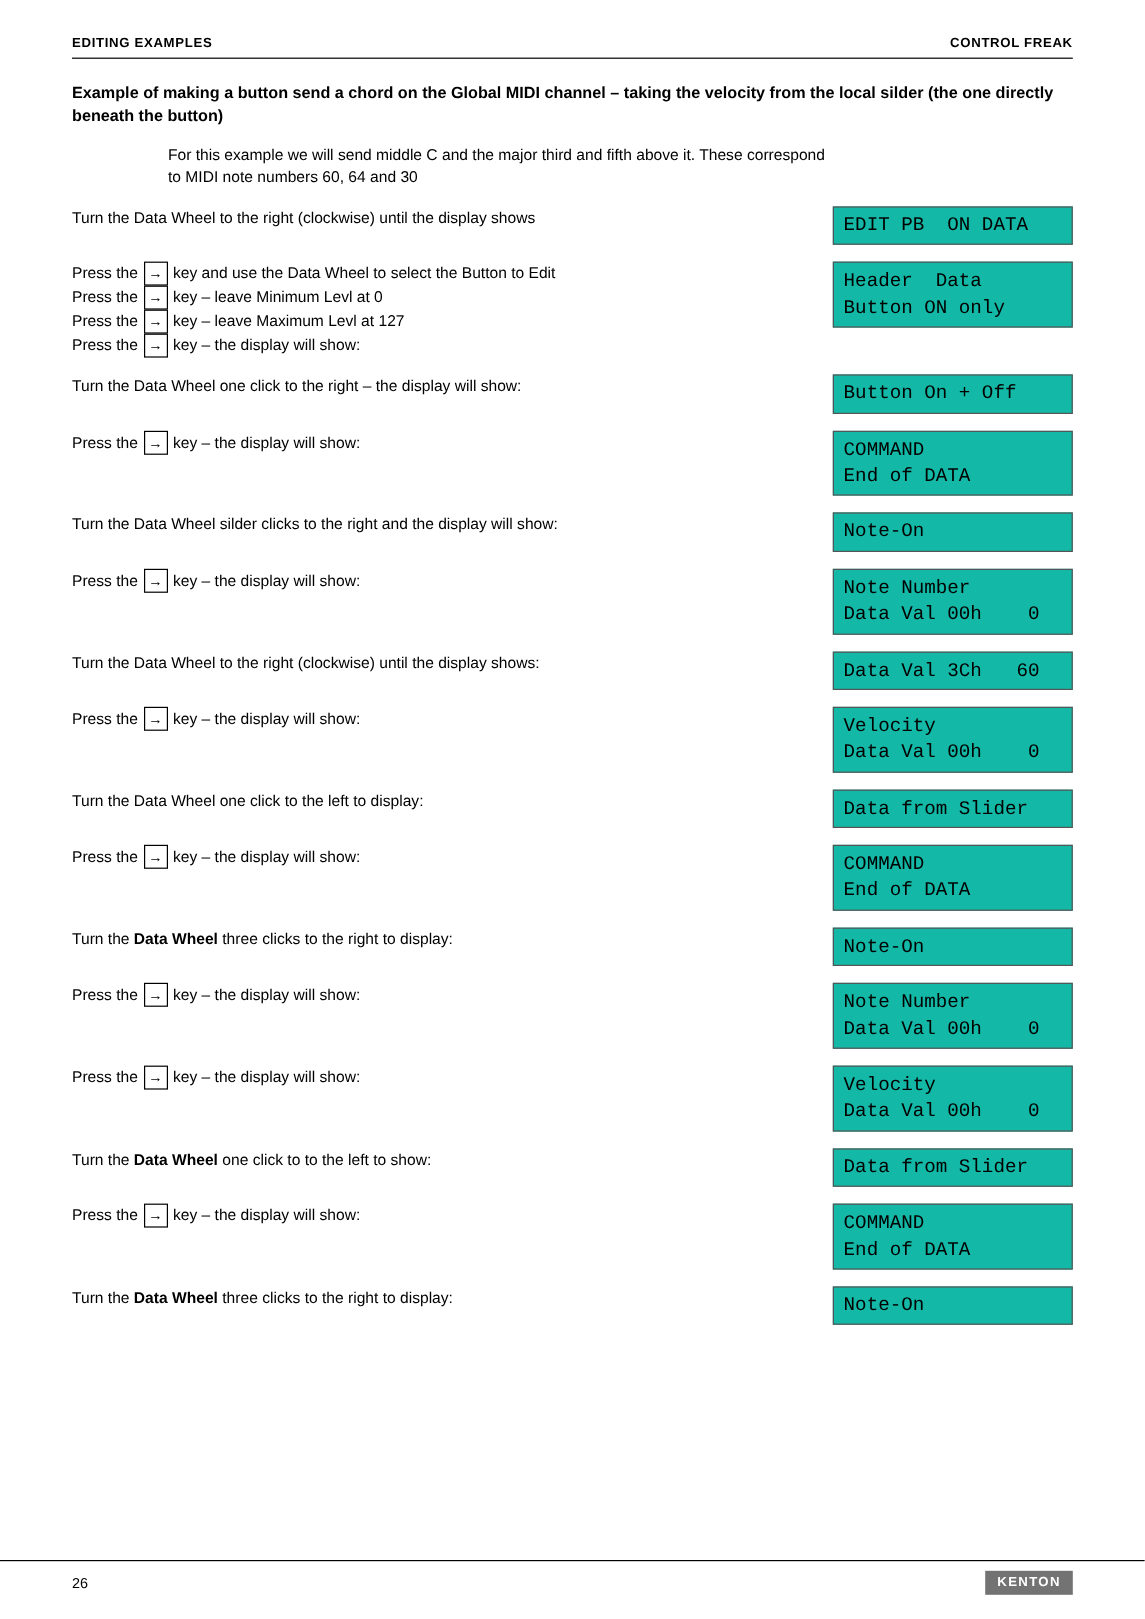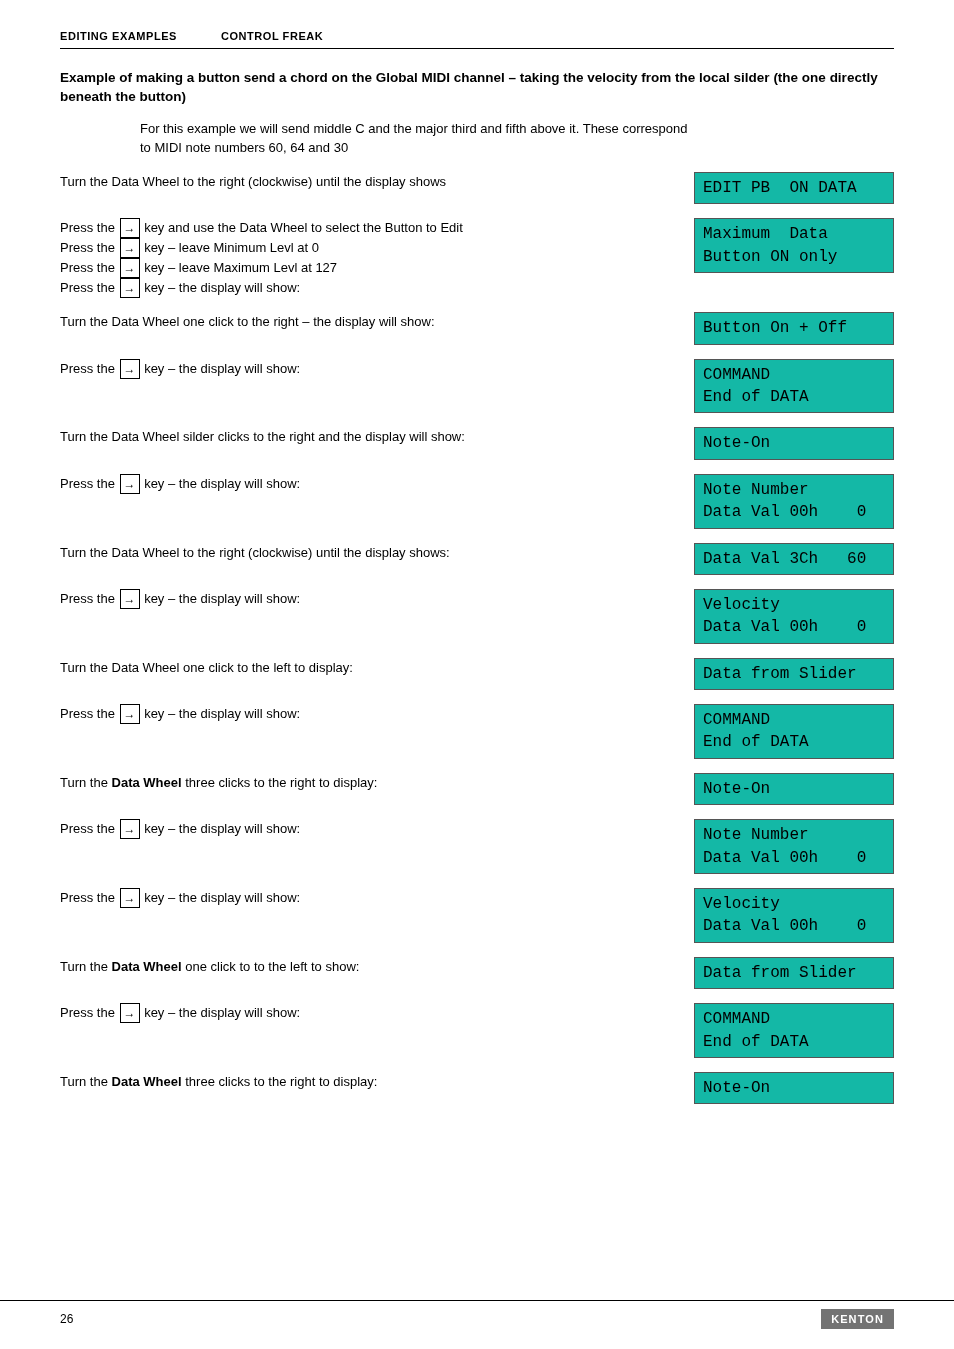--- a/index.html
+++ b/index.html
@@ -10,20 +10,21 @@
       color: #000;
       width: 954px;
       min-height: 1349px;
       position: relative;
     }
     .page {
       padding: 30px 60px 60px 60px;
     }
     .header-bar {
       display: flex;
+      justify-content: space-between;
       border-bottom: 1px solid #000;
       padding-bottom: 6px;
       margin-bottom: 20px;
       gap: 44px;
     }
     .header-left {
       font-size: 11px;
       font-weight: bold;
       letter-spacing: 0.05em;
     }
@@ -132,21 +133,21 @@
     <div class="display-box">EDIT PB  ON DATA</div>
   </div>
 
   <div class="section-row">
     <div class="multi-line-text">
       <p>Press the <span class="arrow-key">→</span> key and use the Data Wheel to select the Button to Edit</p>
       <p>Press the <span class="arrow-key">→</span> key – leave Minimum Levl at 0</p>
       <p>Press the <span class="arrow-key">→</span> key – leave Maximum Levl at 127</p>
       <p>Press the <span class="arrow-key">→</span> key – the display will show:</p>
     </div>
-    <div class="display-box">Maximum  Data
+    <div class="display-box">Header  Data
 Button ON only</div>
   </div>
 
   <div class="section-row">
     <div class="section-text">
       Turn the Data Wheel one click to the right – the display will show:
     </div>
     <div class="display-box">Button On + Off</div>
   </div>
 

